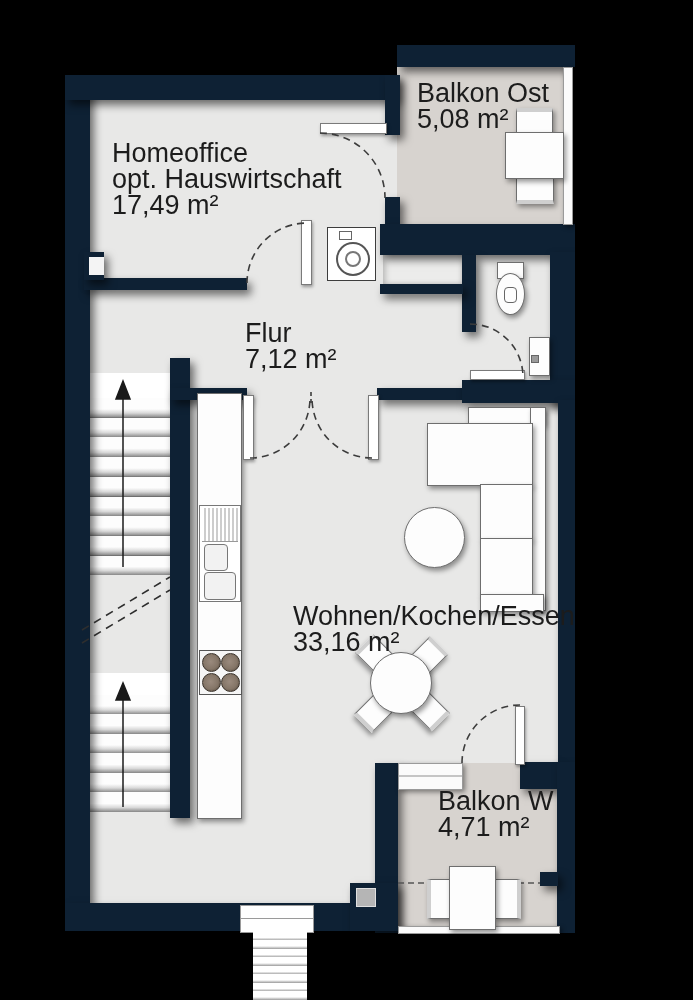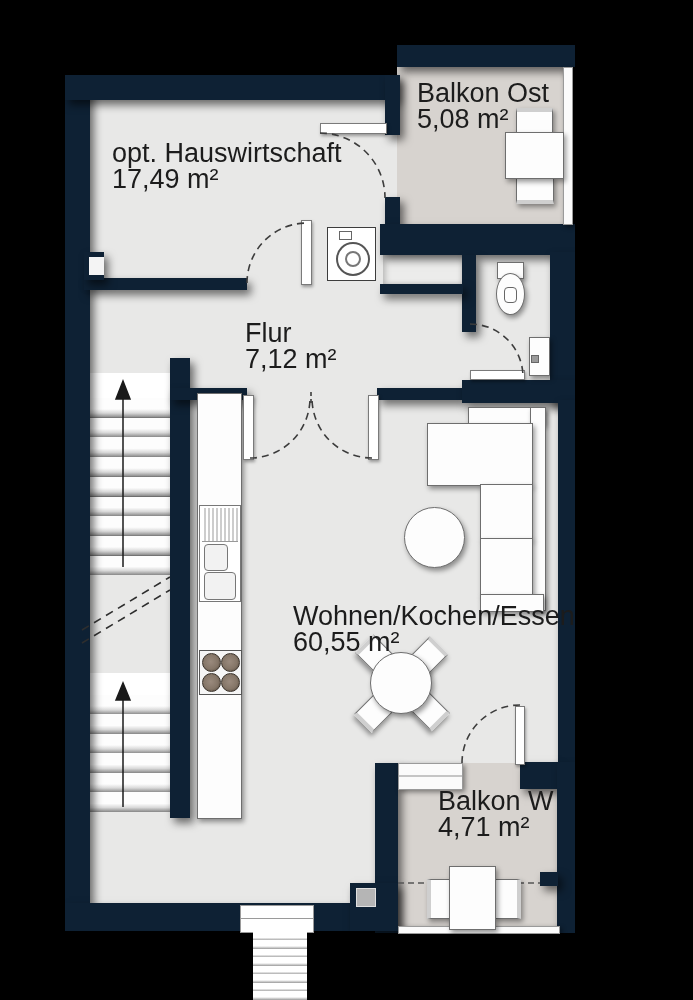--- a/index.html
+++ b/index.html
@@ -163,33 +163,34 @@
     </g>
     <g stroke="#1a1a1a" stroke-width="1.5" fill="#1a1a1a">
       <line x1="123" y1="567" x2="123" y2="393"></line>
       <polygon points="116,399 130,399 123,381"></polygon>
       <line x1="123" y1="807" x2="123" y2="694"></line>
       <polygon points="116,700 130,700 123,683"></polygon>
     </g>
   </svg>
 
   <div class="roomlabel" style="left:112px;top:140px;">
+    <div>Homeoffice</div>
     <div>opt. Hauswirtschaft</div>
     <div>17,49 m²</div>
   </div>
   <div class="roomlabel" style="left:417px;top:80px;">
     <div>Balkon Ost</div>
     <div>5,08 m²</div>
   </div>
   <div class="roomlabel" style="left:245px;top:320px;">
     <div>Flur</div>
     <div>7,12 m²</div>
   </div>
   <div class="roomlabel" style="left:260px;top:603px;margin-left:33px;">
     <div>Wohnen/Kochen/Essen</div>
-    <div>60,55 m²</div>
+    <div>33,16 m²</div>
   </div>
   <div class="roomlabel" style="left:438px;top:788px;">
     <div>Balkon W</div>
     <div>4,71 m²</div>
   </div>
 
 </div>
 
 </body></html>

